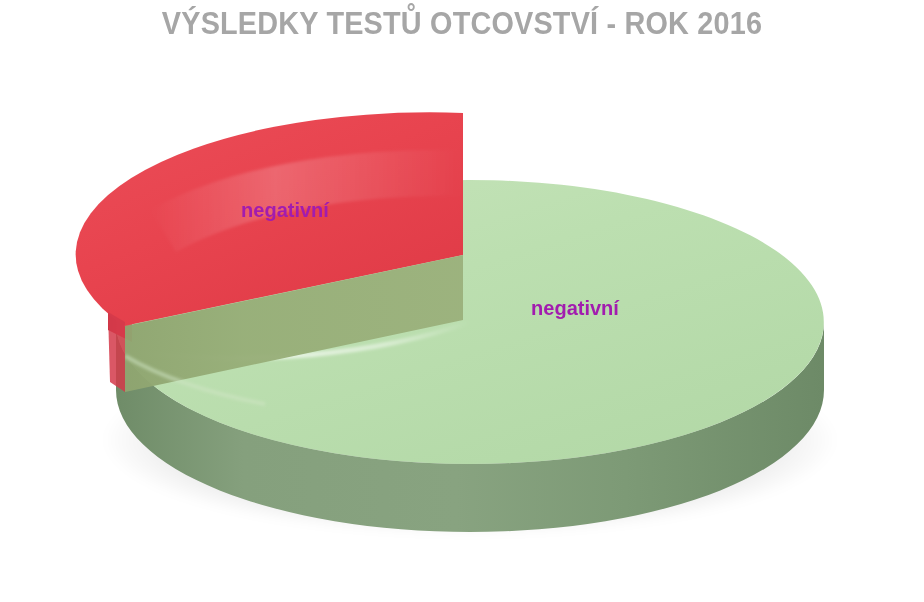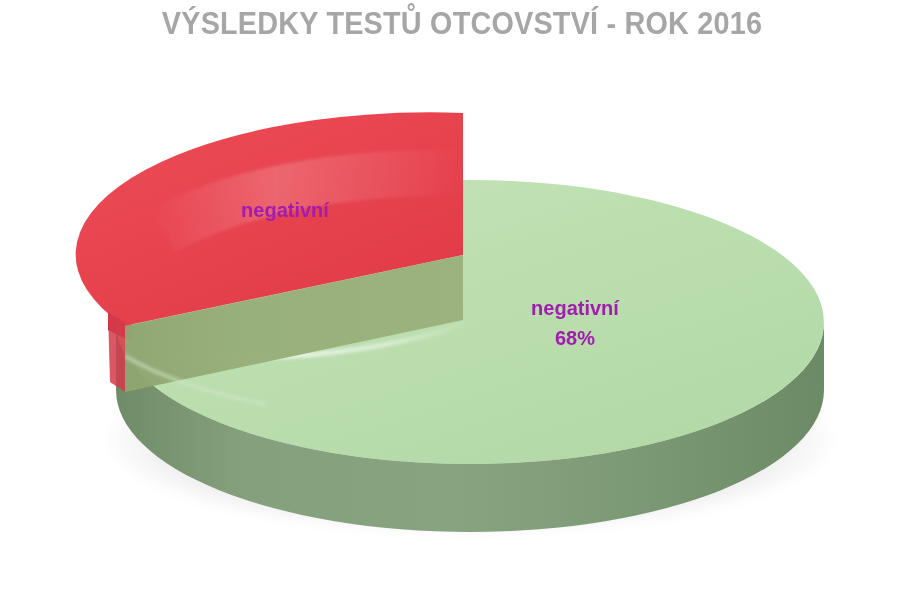--- a/index.html
+++ b/index.html
@@ -192,16 +192,15 @@
 
     <path d="M 463,255 L 124,326" fill="none" stroke="#ffffff" stroke-opacity="0.05" stroke-width="1"></path>
   </svg>
 
   <div class="slice-label" id="label-negativni">
     <span class="label-name">negativní</span>
   </div>
 
   <div class="slice-label" id="label-pozitivni">
     <span class="label-name">negativní</span>
-    <span class="label-value">68%</span>
   </div>
 
 </div>
 
 </body></html>

